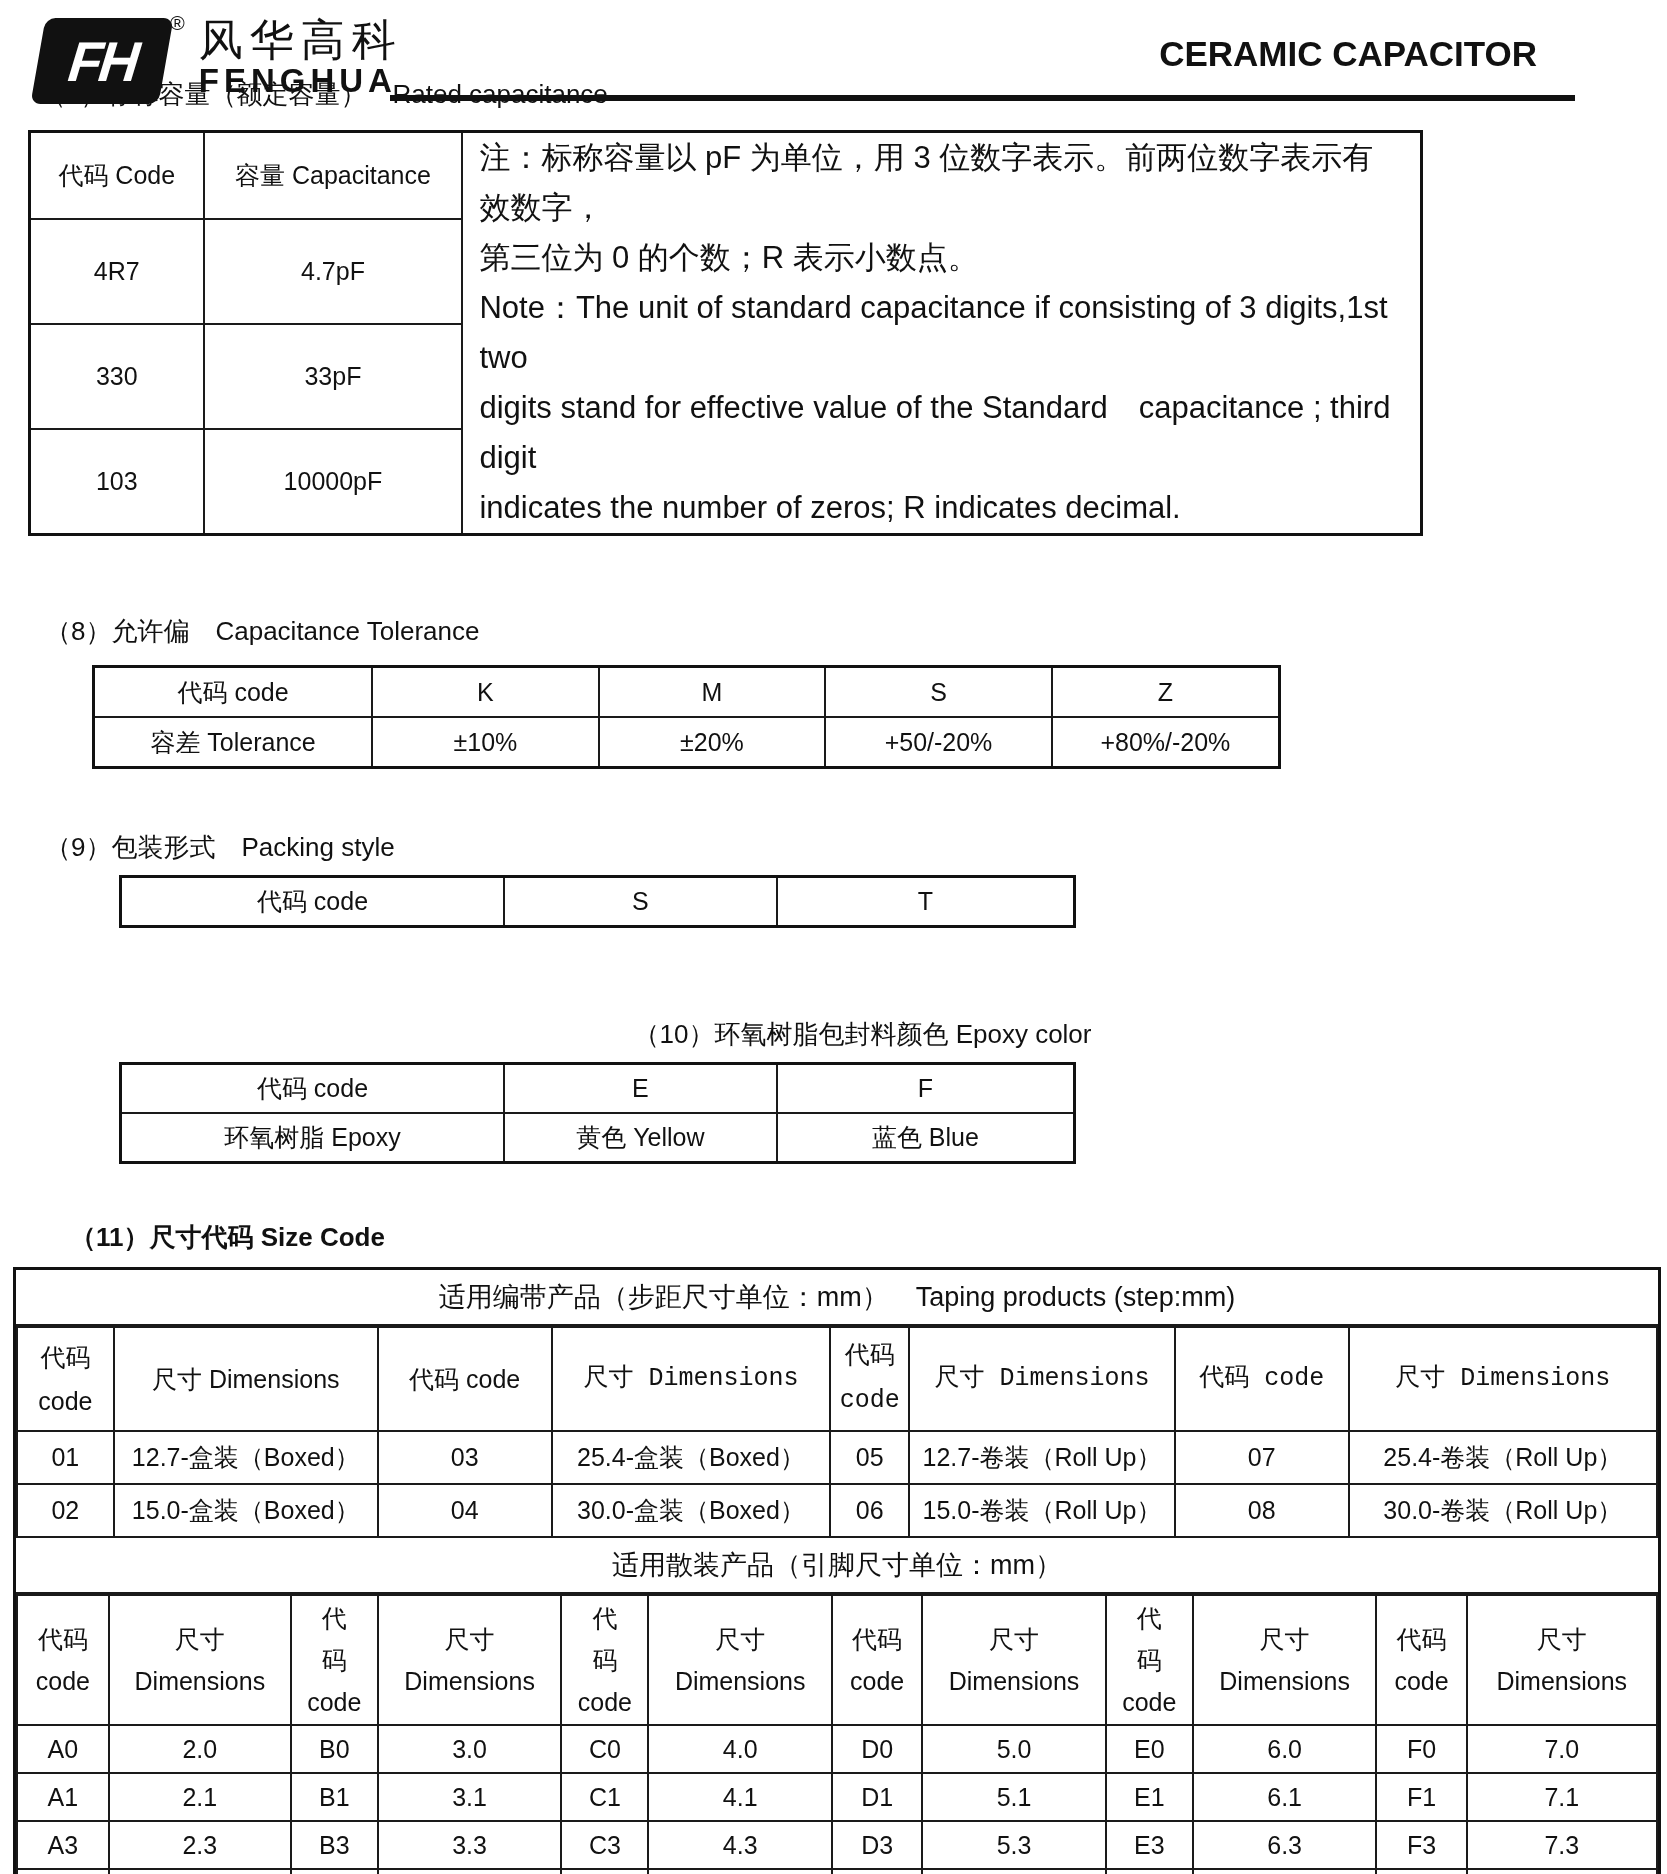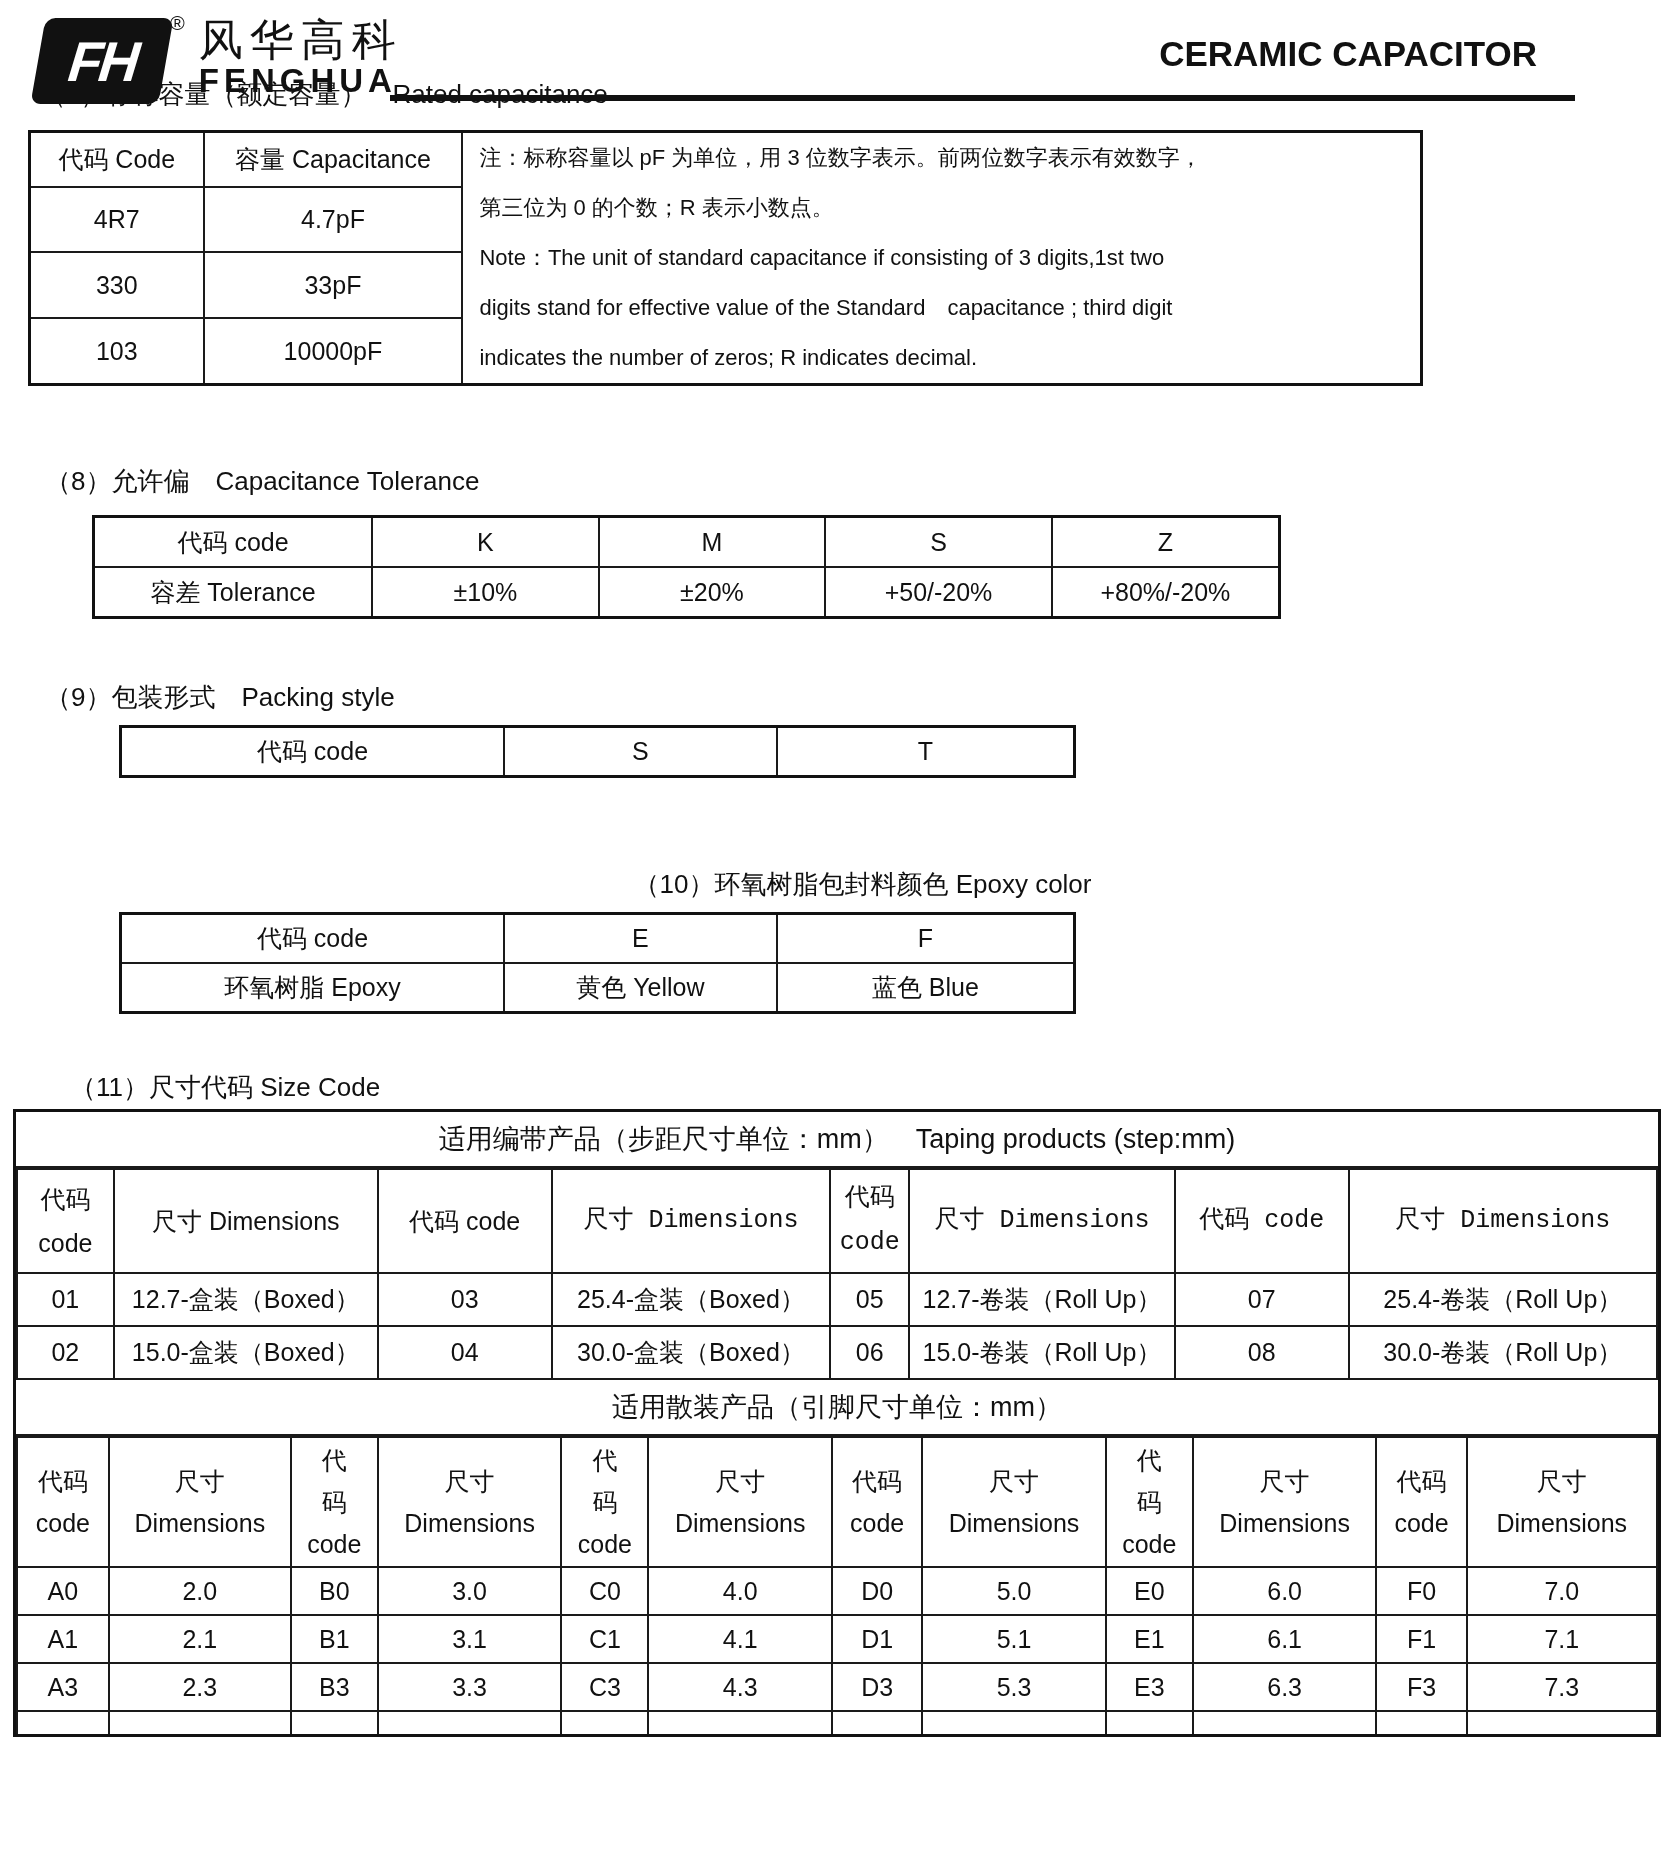--- a/index.html
+++ b/index.html
@@ -27,21 +27,21 @@
   table{border-collapse:collapse;table-layout:fixed;}
   td,th{border:2px solid #1a1a1a;text-align:center;font-size:25px;font-weight:normal;
         padding:0;overflow:hidden;}
   .outer{border:3px solid #111;}
   .pre{white-space:pre-line;}
   
   .t7{width:1395px;margin-left:28px;margin-top:18px;}
   .t7 td{height:63px;}
   .t7 .hrow td{height:52px;}
   .t7 .note{
-    text-align:left;padding:0 16px;font-size:22px;line-height:50px;vertical-align:middle;
+    text-align:left;padding:0 16px;font-size:31px;line-height:50px;vertical-align:middle;
   }
   
   .t8{width:1189px;margin-left:92px;margin-top:16px;}
   .t8 td{height:48px;}
   .t9{width:957px;margin-left:119px;margin-top:10px;}
   .t9 td{height:47px;}
   
   .big{width:1642px;margin-left:13px;border:3px solid #111;}
   .merged-head{height:54px;line-height:54px;text-align:center;font-size:27px;
                border-bottom:2px solid #1a1a1a;}
@@ -52,21 +52,21 @@
   .taping-body td{height:51px;}
   .bulk-head{white-space:pre-line;}
   .bulk-head td{height:128px;line-height:42px;}
   .bulk-body td{height:46px;}
   .partial td{height:22px;border-bottom:none;}
   
   .m-s7{margin-top:77px;margin-left:40px;}
   .m-s8{margin-top:78px;margin-left:45px;}
   .m-s9{margin-top:61px;margin-left:45px;}
   .m-s10{margin-top:89px;margin-left:58px;text-align:center;}
-  .m-s11{margin-top:56px;margin-left:70px;margin-bottom:4px;}
+  .m-s11{margin-top:56px;margin-left:70px;margin-bottom:12px;font-weight:bold;}
 </style>
 </head>
 <body>
 
 <div class="page">
 
   <div class="hdr">
     <div class="logo">
       <div class="logo-mark">
         <span>FH</span>

